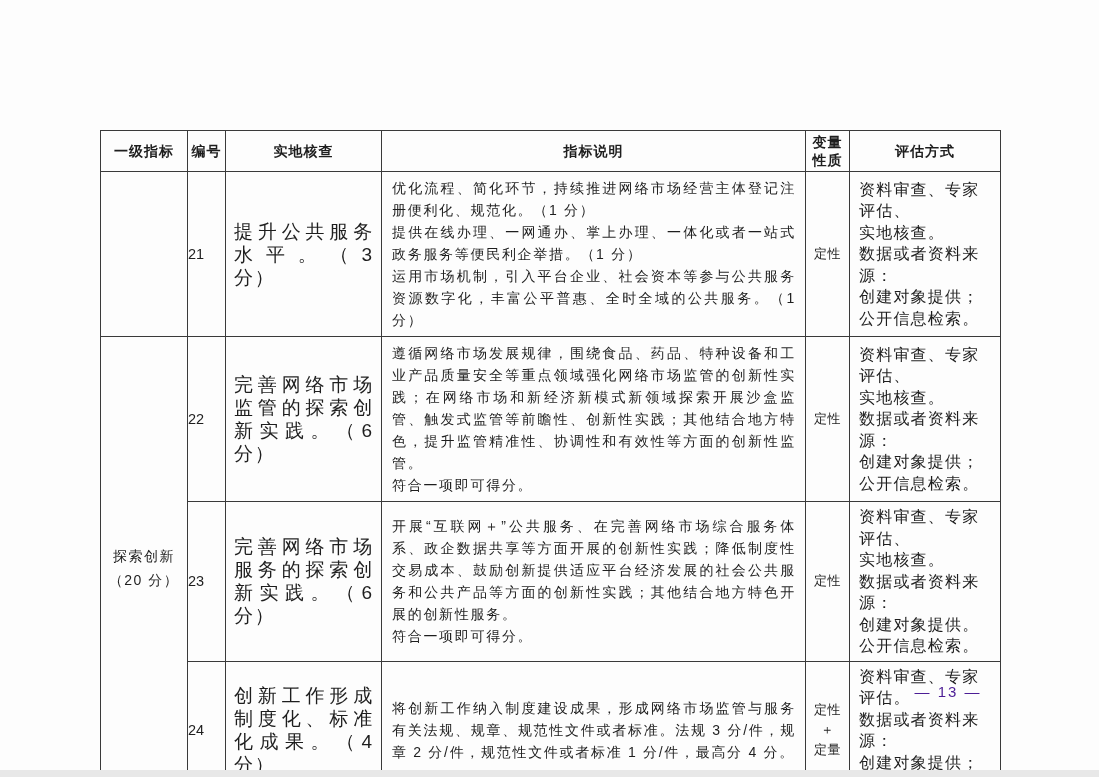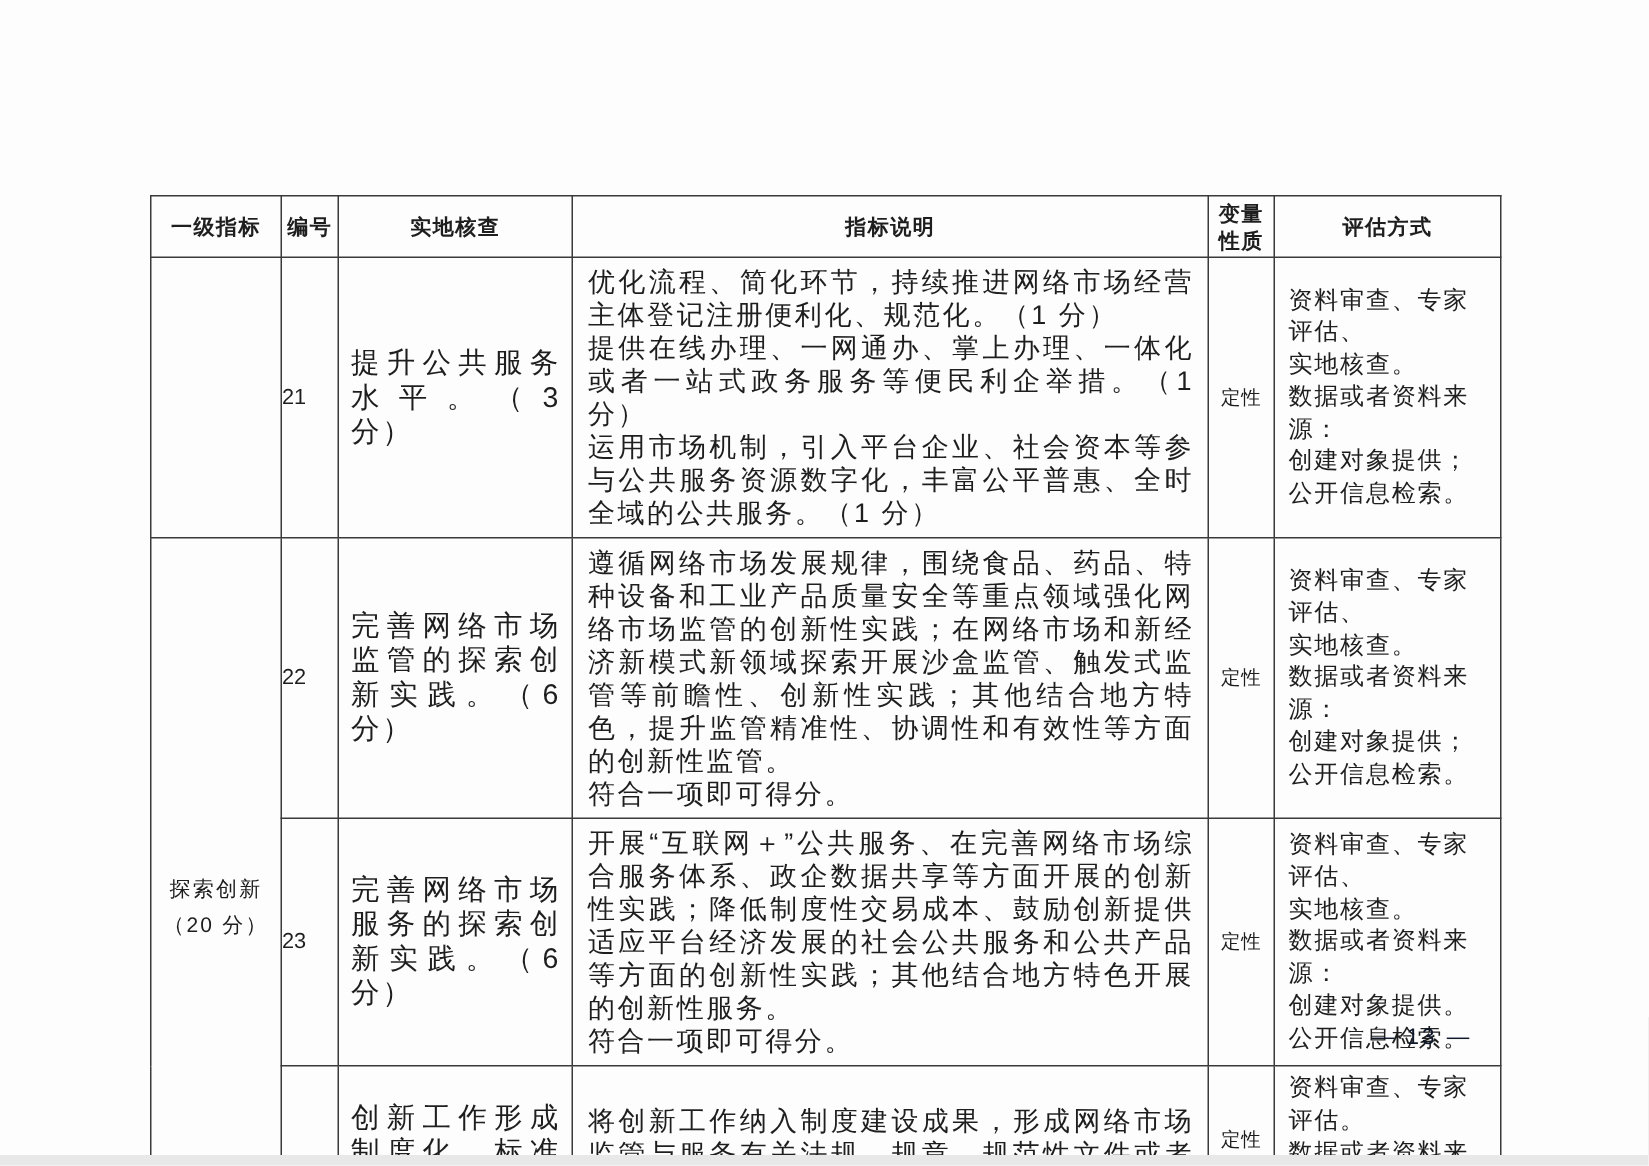--- a/index.html
+++ b/index.html
@@ -48,21 +48,21 @@
     font-size: 14.5px;
   }
   td.cell-indicator {
     font-size: 19px;
     letter-spacing: 1.8px;
     line-height: 23px;
     padding: 4px 7px 4px 8px;
     text-align: justify;
   }
   td.cell-desc {
-    font-size: 18px;
+    font-size: 14px;
     letter-spacing: 1.7px;
     line-height: 22px;
     padding: 5px 9px 5px 10px;
     text-align: justify;
     white-space: pre-line;
     vertical-align: middle;
   }
   td.cell-nature {
     text-align: center;
     font-size: 13px;
@@ -78,21 +78,21 @@
     white-space: pre-line;
   }
   .page-number {
     position: absolute;
     left: 893px;
     top: 683px;
     width: 110px;
     text-align: center;
     font-size: 15px;
     letter-spacing: 2px;
-    color: #0f172a;
+    color: #4c1d95;
   }
 </style>
 </head>
 <body>
 
 <div class="page">
 
   <table class="eval-table">
     <colgroup>
       <col style="width:87px">

